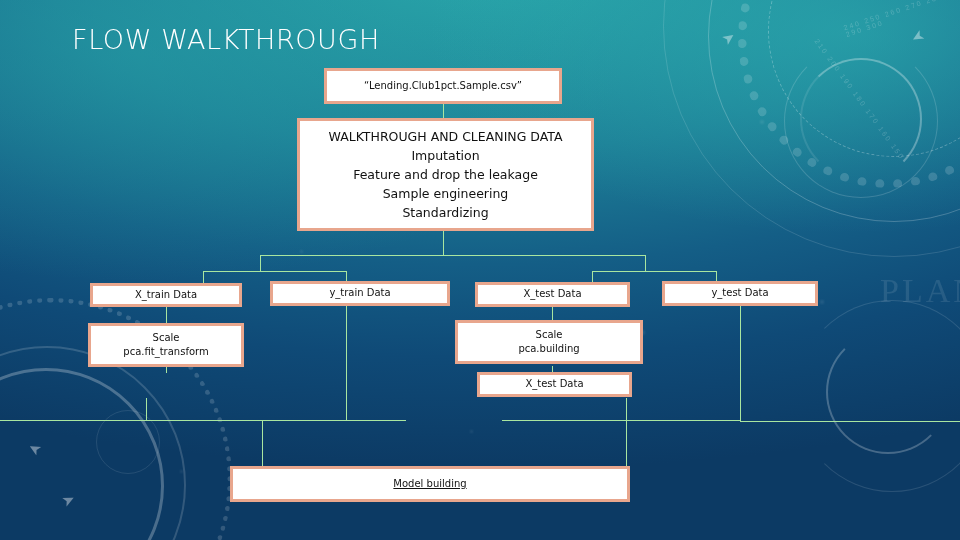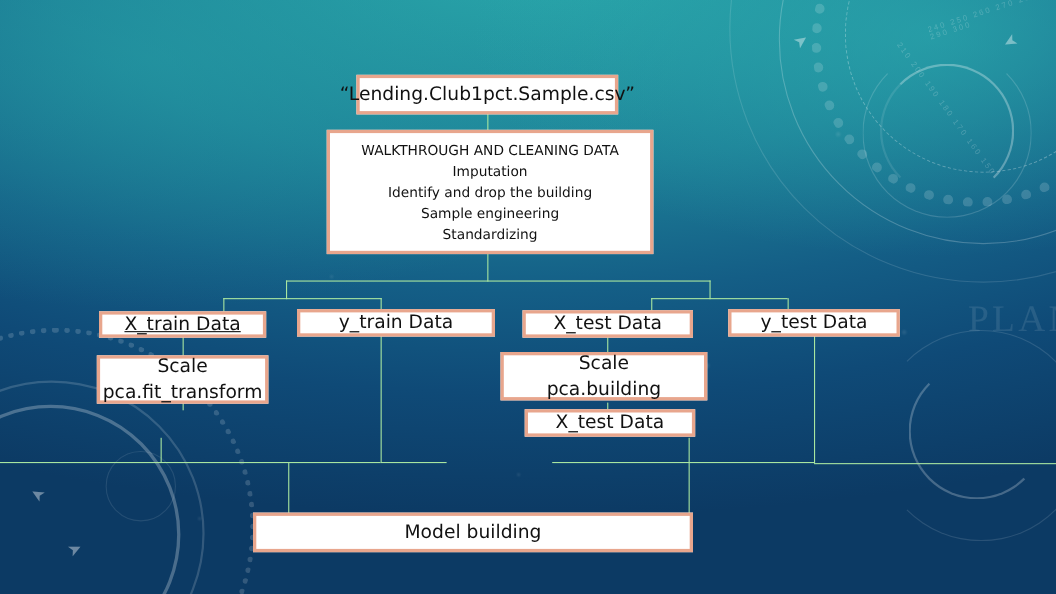--- a/index.html
+++ b/index.html
@@ -172,21 +172,21 @@
   }
 
   
   .node {
     position: absolute;
     box-sizing: border-box;
     background: #ffffff;
     border: 3px solid #e8a68d;
     color: #111111;
     font-family: "DejaVu Sans", sans-serif;
-    font-size: 17px;
+    font-size: 10px;
     line-height: 1.42;
     display: flex;
     flex-direction: column;
     align-items: center;
     justify-content: center;
     text-align: center;
     z-index: 5;
   }
   .node .line { display: block; white-space: nowrap; }
   .node.big { font-size: 12.5px; line-height: 1.52; }
@@ -228,20 +228,21 @@
   <div class="arrow-glyph" style="left:722px; top:30px; transform:rotate(-36deg);">➤</div>
   <div class="arrow-glyph" style="left:62px; top:492px; transform:rotate(-26deg);">➤</div>
   <div class="arrow-glyph" style="left:28px; top:442px; transform:rotate(-150deg);">➤</div>
   <div class="arrow-glyph" style="left:912px; top:30px; transform:rotate(150deg);">➤</div>
 
   <div class="tick-text" style="left:842px; top:6px; transform:rotate(-18deg);">240 250 260 270 280 290 300</div>
   <div class="tick-text" style="left:786px; top:96px; transform:rotate(54deg);">210 200 190 180 170 160 150</div>
 
   <div class="faint-word" style="left:880px; top:272px;">PLAN</div>
 
+  <div id="title">FLOW WALKTHROUGH</div>
 
   <div class="conn v" style="left:443px; top:103px; height:22px;"></div>
 
   <div class="conn v" style="left:443px; top:231px; height:25px;"></div>
 
   <div class="conn h" style="left:260px; top:255px; width:386px;"></div>
 
   <div class="conn v" style="left:260px; top:255px; height:17px;"></div>
 
   <div class="conn h" style="left:203px; top:271px; width:144px;"></div>
@@ -278,26 +279,26 @@
   <div class="conn v" style="left:262px; top:420px; height:48px;"></div>
   <div class="conn v" style="left:626px; top:420px; height:48px;"></div>
 
   <div class="node" style="left:324px; top:68px; width:238px; height:36px;">
     <span class="line">“Lending.Club1pct.Sample.csv”</span>
   </div>
 
   <div class="node big" style="left:297px; top:118px; width:297px; height:113px;">
     <span class="line">WALKTHROUGH AND CLEANING DATA</span>
     <span class="line">Imputation</span>
-    <span class="line">Identify and drop the building</span>
+    <span class="line">Feature and drop the leakage</span>
     <span class="line">Sample engineering</span>
     <span class="line">Standardizing</span>
   </div>
 
-  <div class="node" style="left:90px; top:283px; width:152px; height:24px;text-decoration:underline;">
+  <div class="node" style="left:90px; top:283px; width:152px; height:24px;">
     <span class="line">X_train Data</span>
   </div>
 
   <div class="node" style="left:270px; top:281px; width:180px; height:25px;">
     <span class="line">y_train Data</span>
   </div>
 
   <div class="node" style="left:475px; top:282px; width:155px; height:25px;">
     <span class="line">X_test Data</span>
   </div>
@@ -314,17 +315,17 @@
   <div class="node" style="left:455px; top:320px; width:188px; height:44px;">
     <span class="line">Scale</span>
     <span class="line">pca.building</span>
   </div>
 
 
   <div class="node" style="left:477px; top:372px; width:155px; height:25px;">
     <span class="line">X_test Data</span>
   </div>
 
-  <div class="node" style="left:230px; top:466px; width:400px; height:36px;">
+  <div class="node" style="left:230px; top:466px; width:400px; height:36px;text-decoration:underline;">
     <span class="line">Model building</span>
   </div>
 
 </div>
 
 </body></html>

